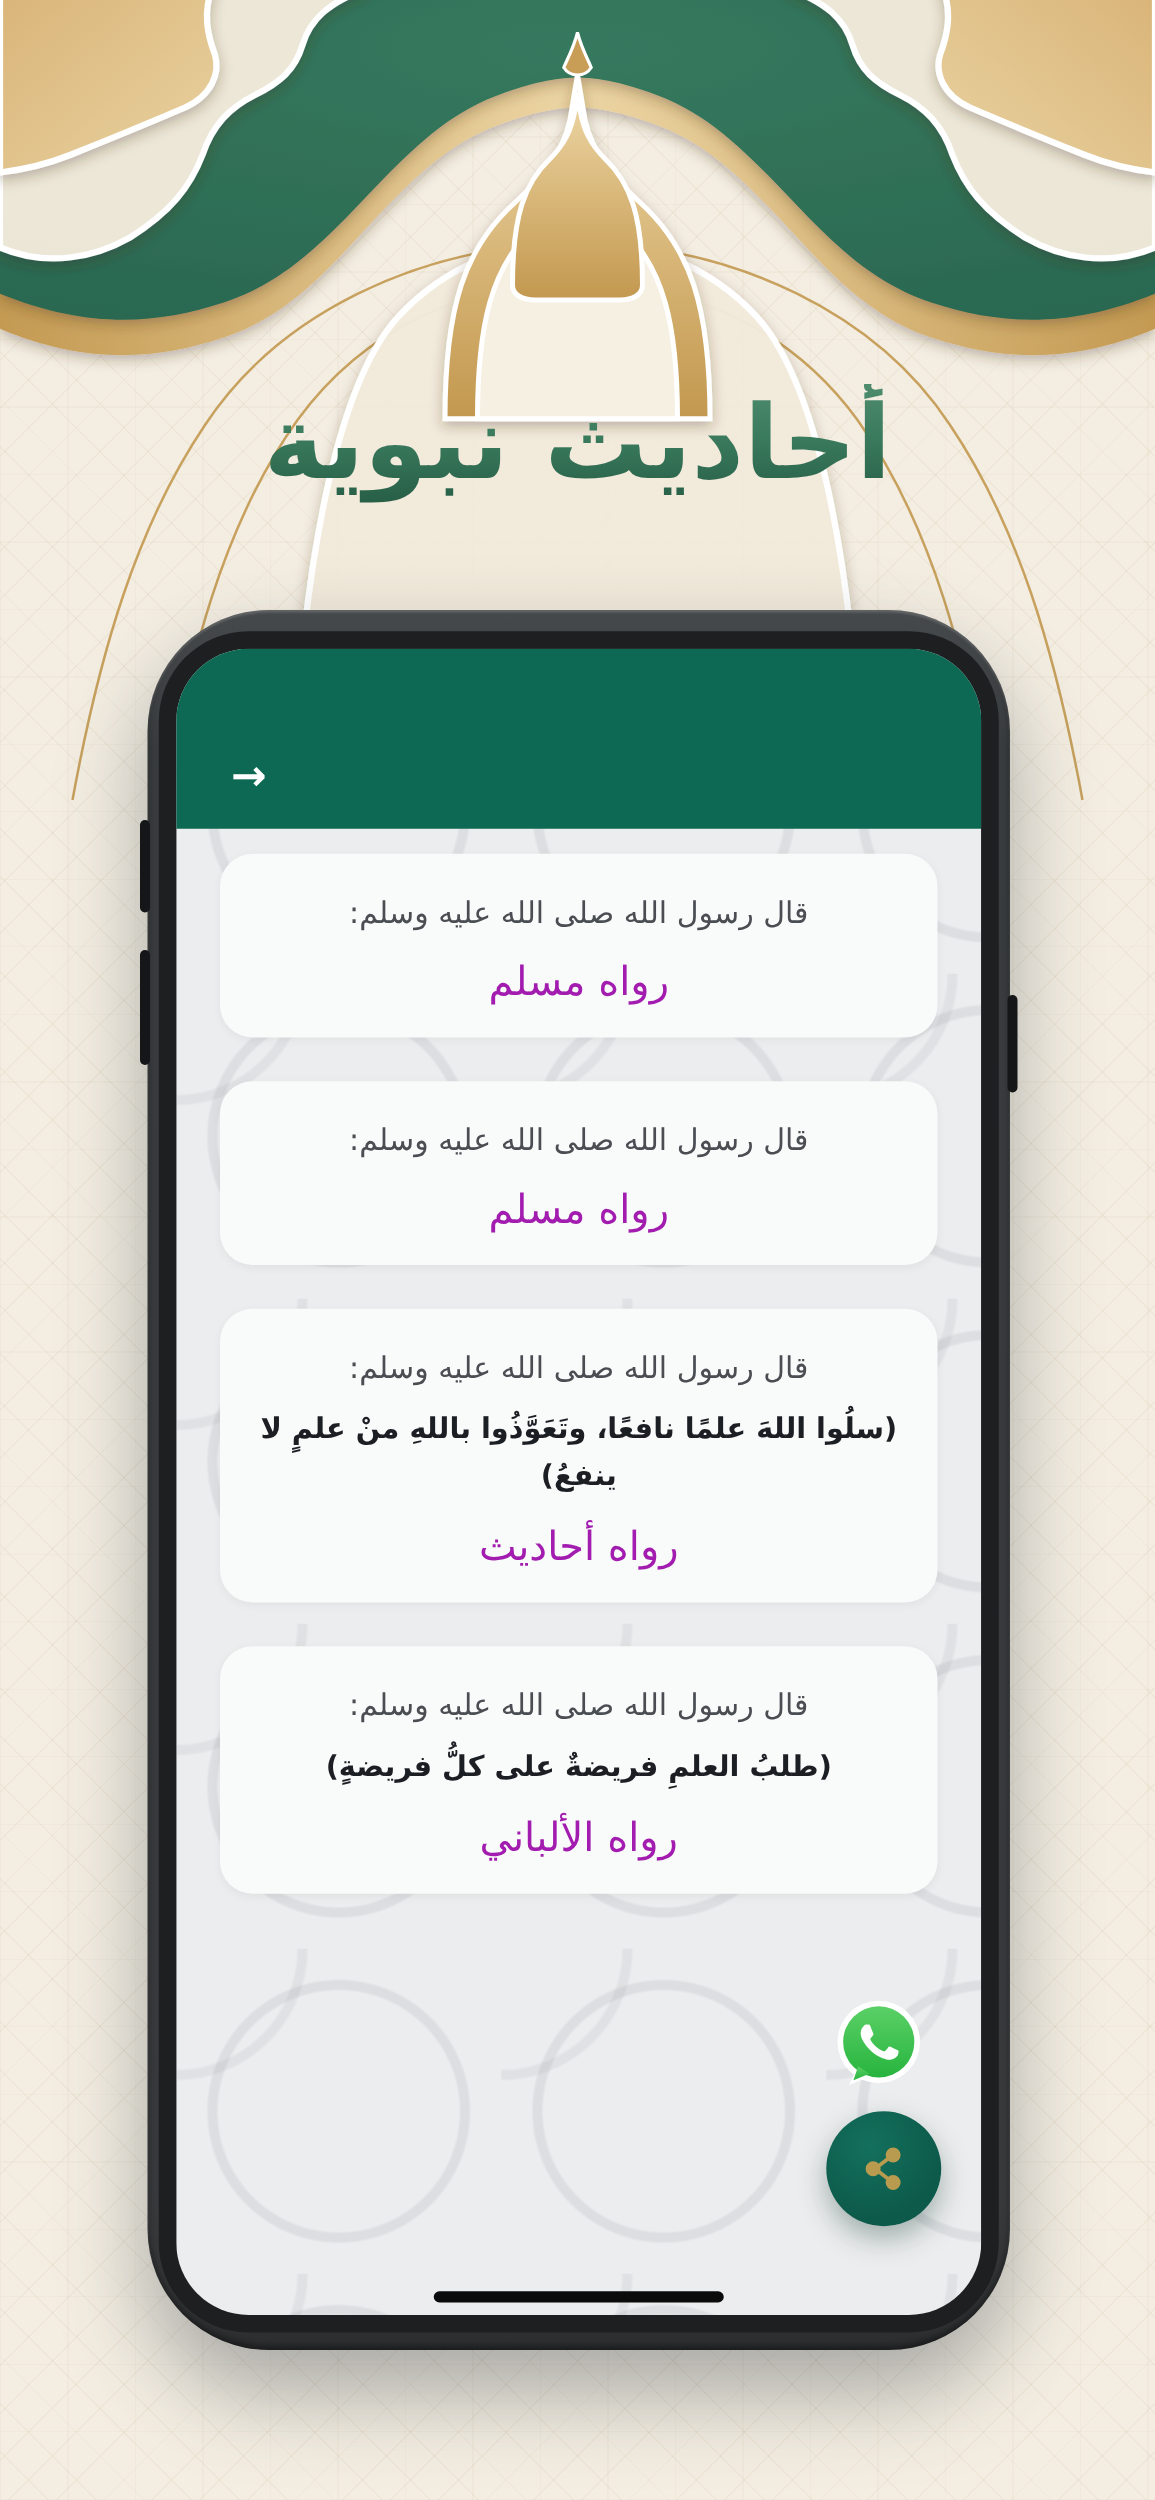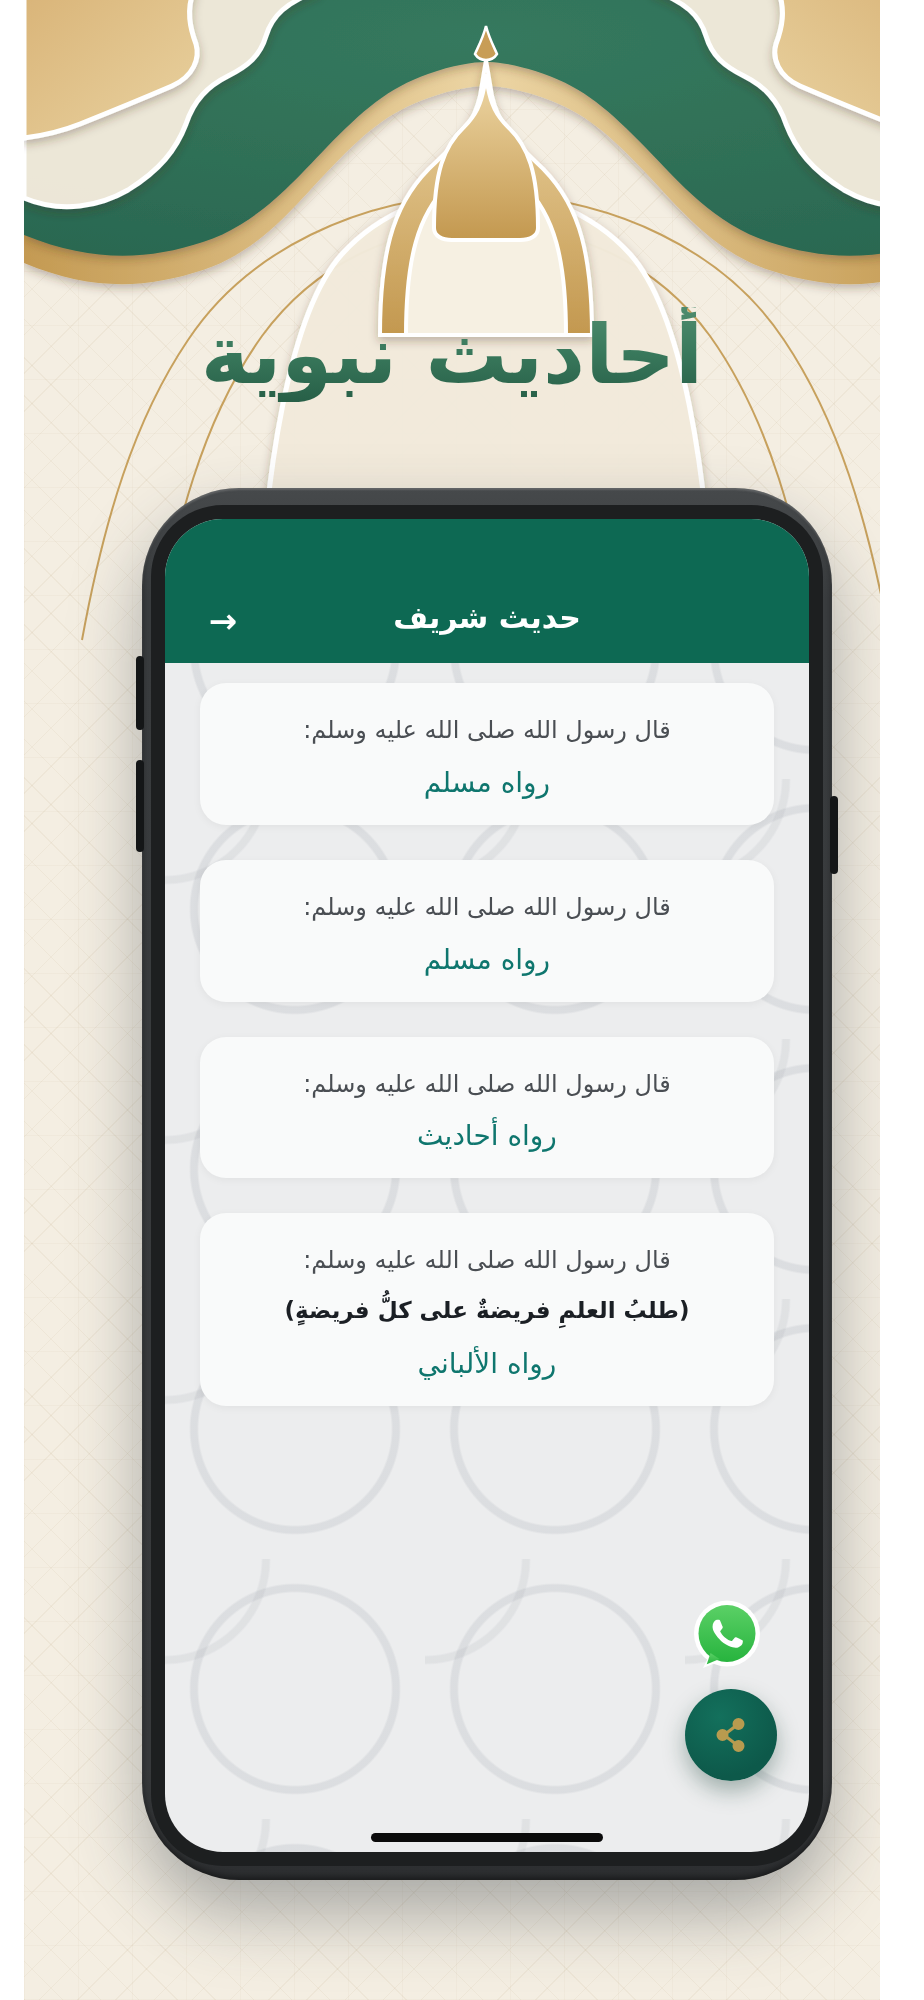--- a/index.html
+++ b/index.html
@@ -1,25 +1,24 @@
 <!DOCTYPE html>
 <html lang="ar"><head>
 <meta charset="utf-8">
 <style>
   html,body{margin:0;padding:0;}
   body{font-family:"DejaVu Sans", sans-serif;}
   .stage{
-    position:relative;width:856px;height:2000px;overflow:hidden;
+    position:relative;width:924px;height:2000px;overflow:hidden;
     background-color:#f4eee2;
     background-image:
       repeating-linear-gradient(45deg,  rgba(160,128,76,.07) 0 1px, transparent 1px 27px),
       repeating-linear-gradient(-45deg, rgba(160,128,76,.07) 0 1px, transparent 1px 27px),
       repeating-linear-gradient(0deg,   rgba(160,128,76,.045) 0 1px, transparent 1px 54px),
       repeating-linear-gradient(90deg,  rgba(160,128,76,.045) 0 1px, transparent 1px 54px);
-    margin-left: 24px;
   }
   .hdr{position:absolute;top:0;left:0;z-index:1;display:block;}
   .page-title{
     position:absolute;top:252px;left:0;width:100%;z-index:2;
     text-align:center;direction:rtl;
     font-size:82px;font-weight:700;letter-spacing:-1px;
     background:linear-gradient(180deg,#4f8c6e 0%,#3a7a5d 45%,#275f47 100%);
     -webkit-background-clip:text;background-clip:text;color:transparent;
     text-shadow:none;
   }
@@ -55,21 +54,21 @@
     color:#ffffff;font-size:34px;font-weight:700;cursor:pointer;
   }
   .cards{padding:20px 35px 0 35px;border-radius:11px;}
   .card{
     background:#f9fafa;border-radius:26px;margin-bottom:35px;
     padding:30px 26px 26px 26px;text-align:center;
     box-shadow:0 2px 8px rgba(0,0,0,.05);
   }
   .card-intro{color:#4a4e53;font-size:24px;line-height:1.45;}
   .card-hadith{color:#1b1f24;font-size:23px;font-weight:700;line-height:1.62;margin:14px 0 6px 0;}
-  .card-source{color:#0f766e;font-size:28px;margin-top:18px;text-align:center;}
+  .card-source{color:#a21caf;font-size:32px;margin-top:18px;text-align:center;}
   .home-indicator{
     position:absolute;left:50%;bottom:10px;transform:translateX(-50%);
     width:232px;height:9px;border-radius:5px;background:#0b0b0b;
   }
   .wa-badge{position:absolute;left:526px;top:1080px;width:72px;height:72px;}
   .share-fab{
     position:absolute;left:520px;top:1170px;width:92px;height:92px;border-radius:50%;
     background:radial-gradient(circle at 38% 30%,#13705c,#0d594a 70%);
     display:flex;align-items:center;justify-content:center;
     box-shadow:0 10px 22px rgba(20,60,50,.35);cursor:pointer;
@@ -134,38 +133,38 @@
   <h1 class="page-title">أحاديث نبوية</h1>
 
   <div class="phone">
     <div class="side-btn l1"></div>
     <div class="side-btn l2"></div>
     <div class="side-btn r1"></div>
 
     <div class="screen">
 
       <div class="appbar">
-        <div class="appbar-title">حديث شريف</div>
         <div class="back-btn">→</div>
       </div>
 
       <div class="cards">
 
         <div class="card">
           <div class="card-intro">قال رسول الله صلى الله عليه وسلم:</div>
           <div class="card-source">رواه مسلم</div>
         </div>
 
         <div class="card">
           <div class="card-intro">قال رسول الله صلى الله عليه وسلم:</div>
           <div class="card-source">رواه مسلم</div>
         </div>
 
         <div class="card">
           <div class="card-intro">قال رسول الله صلى الله عليه وسلم:</div>
+          <div class="card-hadith">(سلُوا اللهَ علمًا نافعًا، وتَعَوَّذُوا باللهِ منْ علمٍ لا ينفعُ)</div>
           <div class="card-source">رواه أحاديث</div>
         </div>
 
         <div class="card">
           <div class="card-intro">قال رسول الله صلى الله عليه وسلم:</div>
           <div class="card-hadith">(طلبُ العلمِ فريضةٌ على كلُّ فريضةٍ)</div>
           <div class="card-source">رواه الألباني</div>
         </div>
 
       </div>

